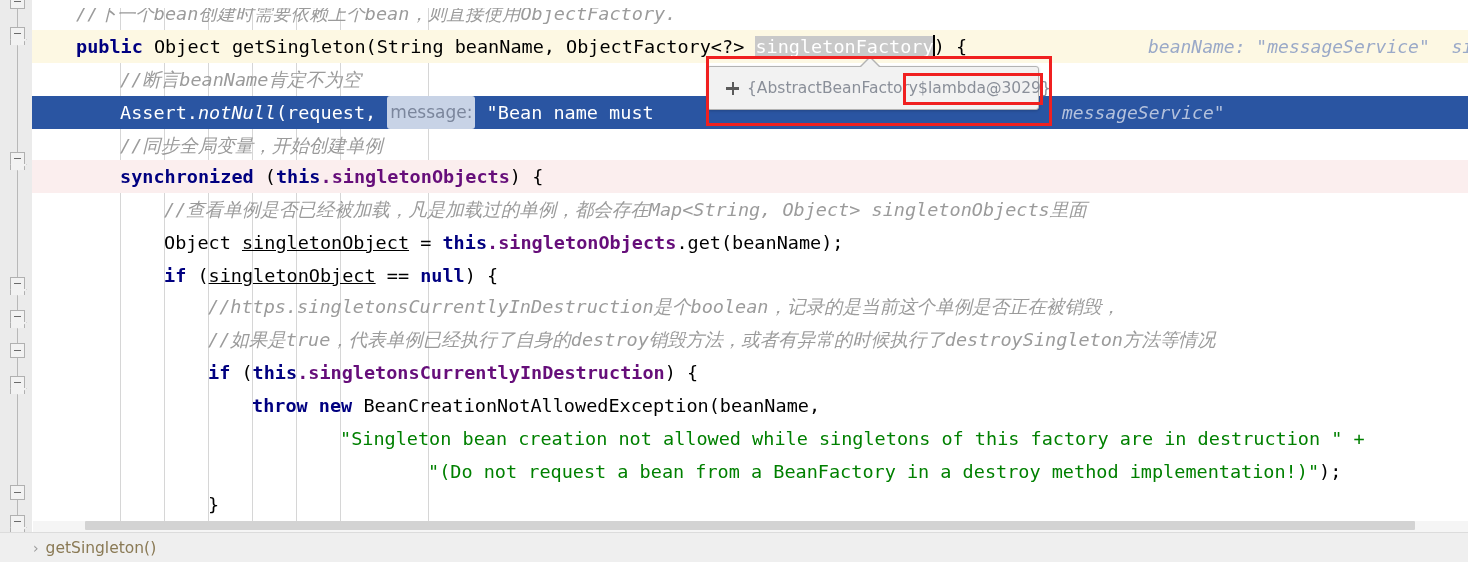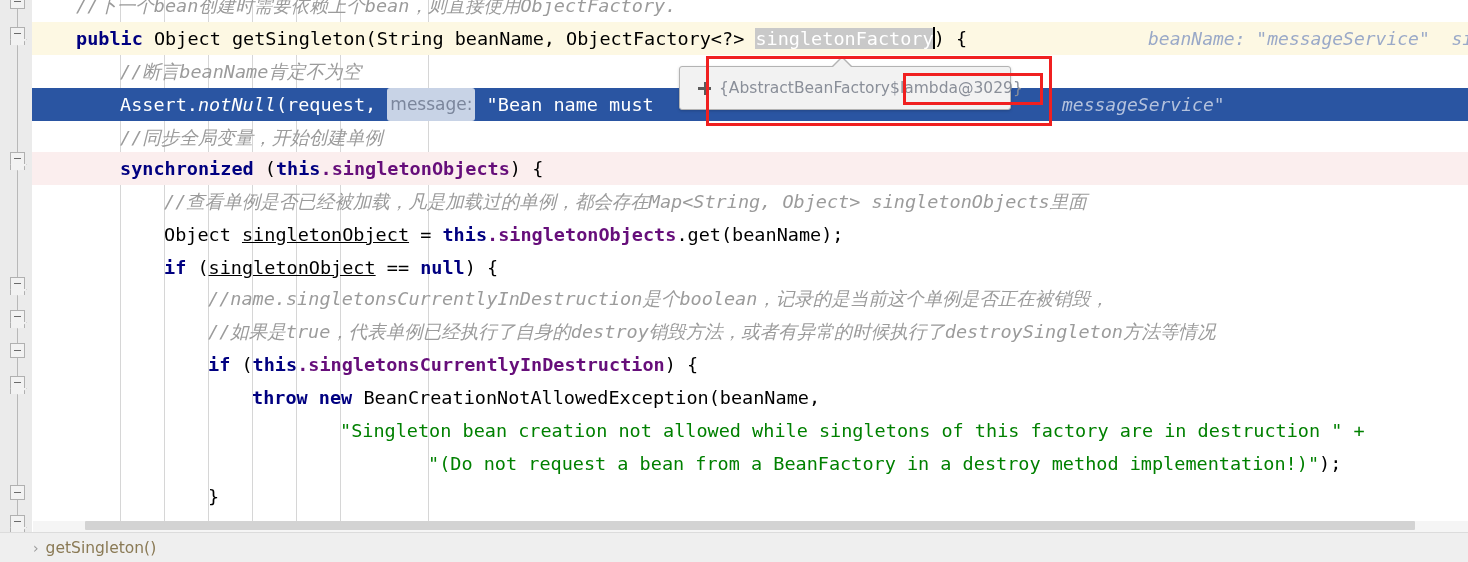--- a/index.html
+++ b/index.html
@@ -58,21 +58,21 @@
     background: #f2f2f2;
     border-left: 1px solid #b0b0b0;
     border-right: 1px solid #b0b0b0;
     clip-path: polygon(0 0, 100% 0, 50% 100%);
   }
   .fold.point::after { top: 5px; }
 
   
   .editor {
     position: absolute;
-    left: 32px; top: 0;
+    left: 32px; top: 8px;
     width: 1436px; height: 532px;
     background: #ffffff;
     overflow: hidden;
   }
 
   .row {
     position: absolute;
     left: 0;
     width: 1436px;
     height: 33px;
@@ -147,21 +147,21 @@
     color: #9aa9c8;
     font-style: italic;
     font-size: 18px;
     white-space: pre;
   }
   .row.select .dbg { color: #b4c2dd; }
 
   
   .popup {
     position: absolute;
-    left: 679px; top: 66px;
+    left: 707px; top: 66px;
     width: 332px; height: 44px;
     background: #f2f2f2;
     border: 1px solid #b3b3b3;
     border-radius: 3px;
     box-shadow: 0 1px 3px rgba(0,0,0,.18);
     z-index: 30;
   }
   .popup-arrow {
     position: absolute;
     left: 153px; top: -9px;
@@ -296,21 +296,21 @@
     <div id="code-rows">
         <div class="row" style="top: -11px;"><span class="txt" style="padding-left: 44px;"><span class="cmt">//下一个bean创建时需要依赖上个bean，则直接使用ObjectFactory.</span></span></div>
         <div class="row caret" style="top: 22px;"><span class="txt" style="padding-left: 44px;"><span class="kw">public</span><span class="id"> Object getSingleton(String beanName, ObjectFactory&lt;?&gt; </span><span class="selword">singletonFactory</span><span class="caretbar"></span><span class="id">) {</span></span><span class="dbg" style="left: 1116px;">beanName: "messageService"  single</span></div>
         <div class="row" style="top: 55px;"><span class="txt" style="padding-left: 88px;"><span class="cmt">//断言beanName肯定不为空</span></span></div>
         <div class="row select" style="top: 88px;"><span class="txt" style="padding-left: 88px;"><span class="white">Assert.</span><span class="white stat">notNull</span><span class="white">(request, </span><span class="hint">message:</span><span class="white"> "Bean name must</span></span><span class="dbg" style="left: 1030px;">messageService"</span></div>
         <div class="row" style="top: 121px;"><span class="txt" style="padding-left: 88px;"><span class="cmt">//同步全局变量，开始创建单例</span></span></div>
         <div class="row sync" style="top: 152px;"><span class="txt" style="padding-left: 88px;"><span class="kw">synchronized</span><span class="id"> (</span><span class="kw">this</span><span class="fld">.singletonObjects</span><span class="id">) {</span></span></div>
         <div class="row" style="top: 185px;"><span class="txt" style="padding-left: 132px;"><span class="cmt">//查看单例是否已经被加载，凡是加载过的单例，都会存在Map&lt;String, Object&gt; singletonObjects里面</span></span></div>
         <div class="row" style="top: 218px;"><span class="txt" style="padding-left: 132px;"><span class="id">Object </span><span class="id ul">singletonObject</span><span class="id"> = </span><span class="kw">this</span><span class="fld">.singletonObjects</span><span class="id">.get(beanName);</span></span></div>
         <div class="row" style="top: 251px;"><span class="txt" style="padding-left: 132px;"><span class="kw">if</span><span class="id"> (</span><span class="id ul">singletonObject</span><span class="id"> == </span><span class="kw">null</span><span class="id">) {</span></span></div>
-        <div class="row" style="top: 282px;"><span class="txt" style="padding-left: 176px;"><span class="cmt">//name.singletonsCurrentlyInDestruction是个boolean，记录的是当前这个单例是否正在被销毁，</span></span></div>
+        <div class="row" style="top: 282px;"><span class="txt" style="padding-left: 176px;"><span class="cmt">//https.singletonsCurrentlyInDestruction是个boolean，记录的是当前这个单例是否正在被销毁，</span></span></div>
         <div class="row" style="top: 315px;"><span class="txt" style="padding-left: 176px;"><span class="cmt">//如果是true，代表单例已经执行了自身的destroy销毁方法，或者有异常的时候执行了destroySingleton方法等情况</span></span></div>
         <div class="row" style="top: 348px;"><span class="txt" style="padding-left: 176px;"><span class="kw">if</span><span class="id"> (</span><span class="kw">this</span><span class="fld">.singletonsCurrentlyInDestruction</span><span class="id">) {</span></span></div>
         <div class="row" style="top: 381px;"><span class="txt" style="padding-left: 220px;"><span class="kw">throw new</span><span class="id"> BeanCreationNotAllowedException(beanName,</span></span></div>
         <div class="row" style="top: 414px;"><span class="txt" style="padding-left: 308px;"><span class="str">"Singleton bean creation not allowed while singletons of this factory are in destruction " +</span></span></div>
         <div class="row" style="top: 447px;"><span class="txt" style="padding-left: 396px;"><span class="str">"(Do not request a bean from a BeanFactory in a destroy method implementation!)"</span><span class="id">);</span></span></div>
         <div class="row" style="top: 480px;"><span class="txt" style="padding-left: 176px;"><span class="id">}</span></span></div>
         <div class="row" style="top: 513px;"><span class="txt" style="padding-left: 176px;"><span class="kw">if</span><span class="id"> (</span><span class="fld">logger</span><span class="id">.isDebugEnabled()) {</span></span></div>
       </div>
   </div>
 

